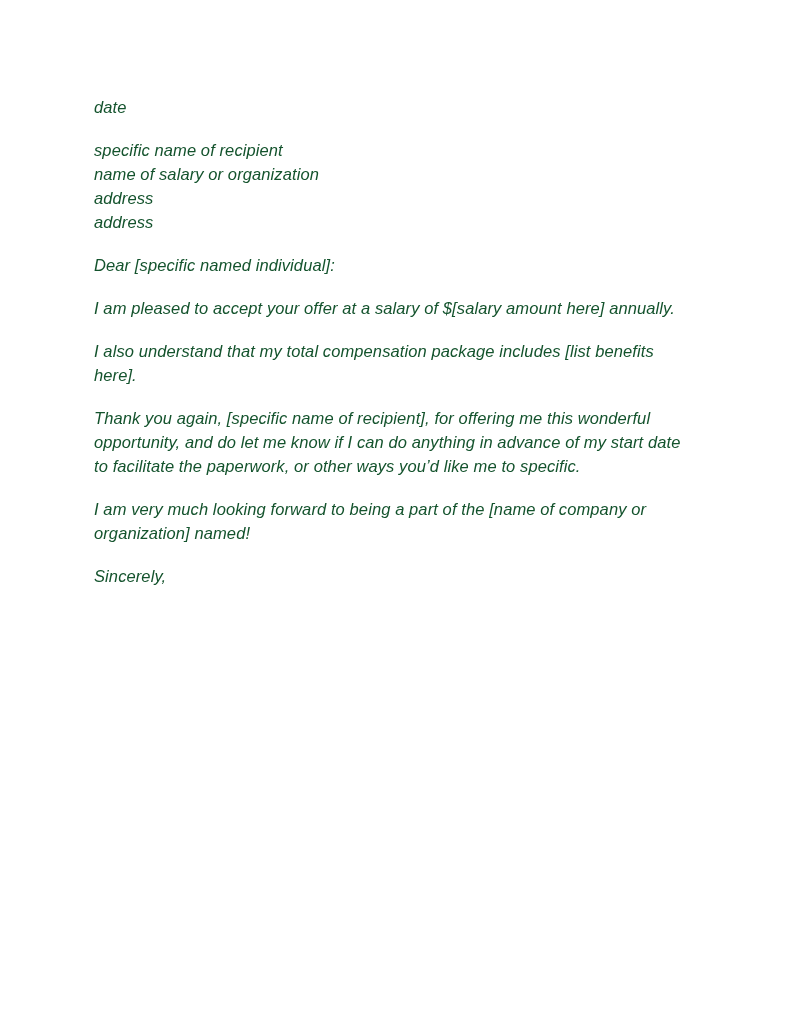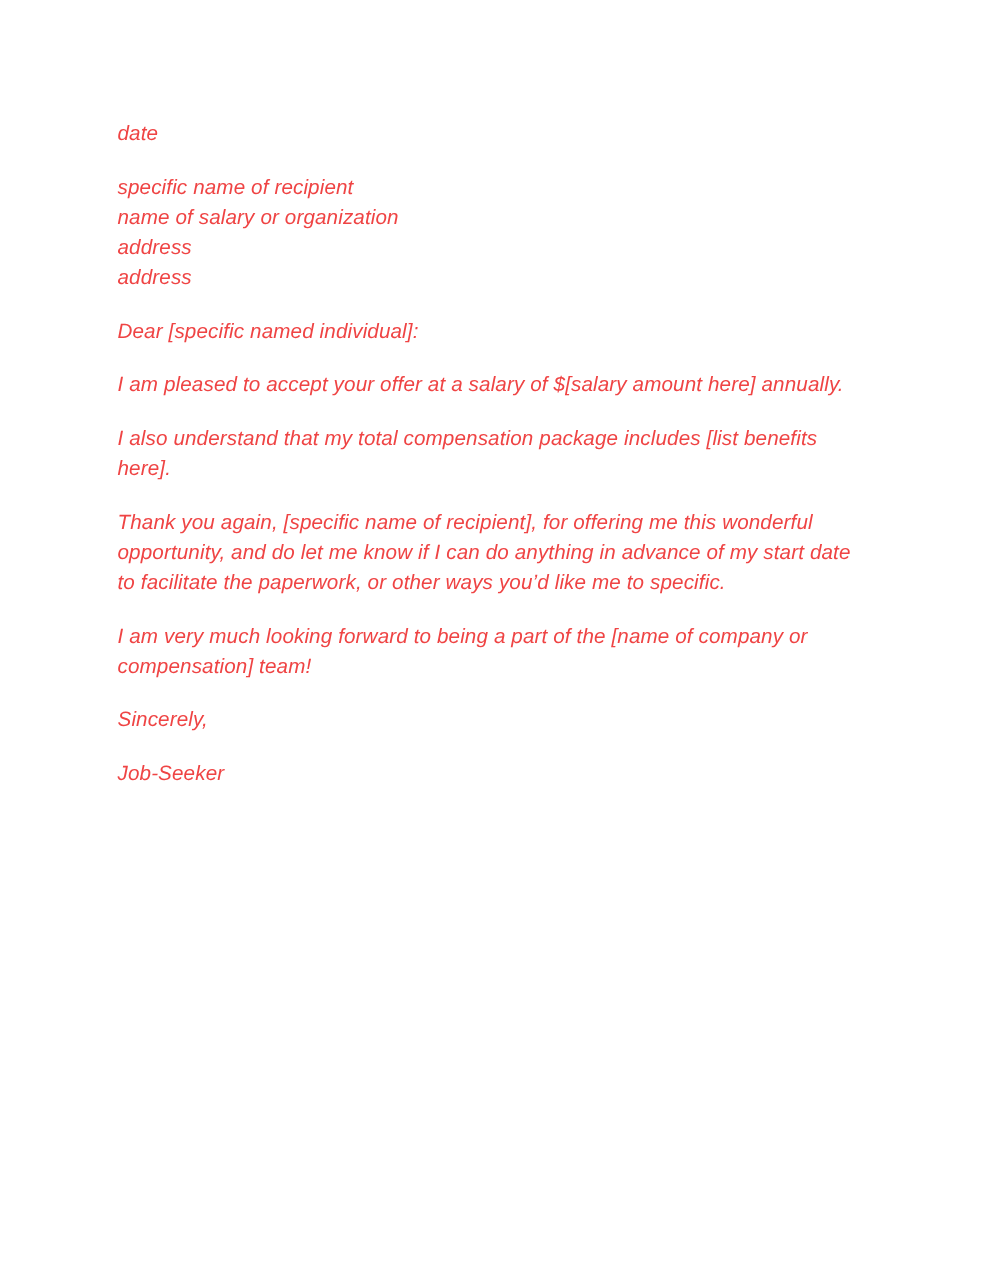--- a/index.html
+++ b/index.html
@@ -9,21 +9,21 @@
   }
   .page {
     position: relative;
     width: 790px;
     height: 1022px;
     background: #ffffff;
     overflow: hidden;
     font-family: "Liberation Sans", "DejaVu Sans", sans-serif;
     font-style: italic;
     font-size: 16.5px;
-    color: #ef4444;
+    color: #14532d;
     box-sizing: border-box;
     padding: 95px 90px 0 94px;
   }
   .block {
     margin: 0 0 19px 0;
   }
   .line {
     display: block;
     line-height: 24px;
     white-space: pre;
@@ -62,24 +62,21 @@
   </p>
 
   <p class="block">
     <span class="line">Thank you again, [specific name of recipient], for offering me this wonderful</span>
     <span class="line">opportunity, and do let me know if I can do anything in advance of my start date</span>
     <span class="line">to facilitate the paperwork, or other ways you’d like me to specific.</span>
   </p>
 
   <p class="block">
     <span class="line">I am very much looking forward to being a part of the [name of company or</span>
-    <span class="line">compensation] team!</span>
+    <span class="line">organization] named!</span>
   </p>
 
   <p class="block">
     <span class="line">Sincerely,</span>
   </p>
 
-  <p class="block">
-    <span class="line">Job-Seeker</span>
-  </p>
 
 </div>
 
 </body></html>

